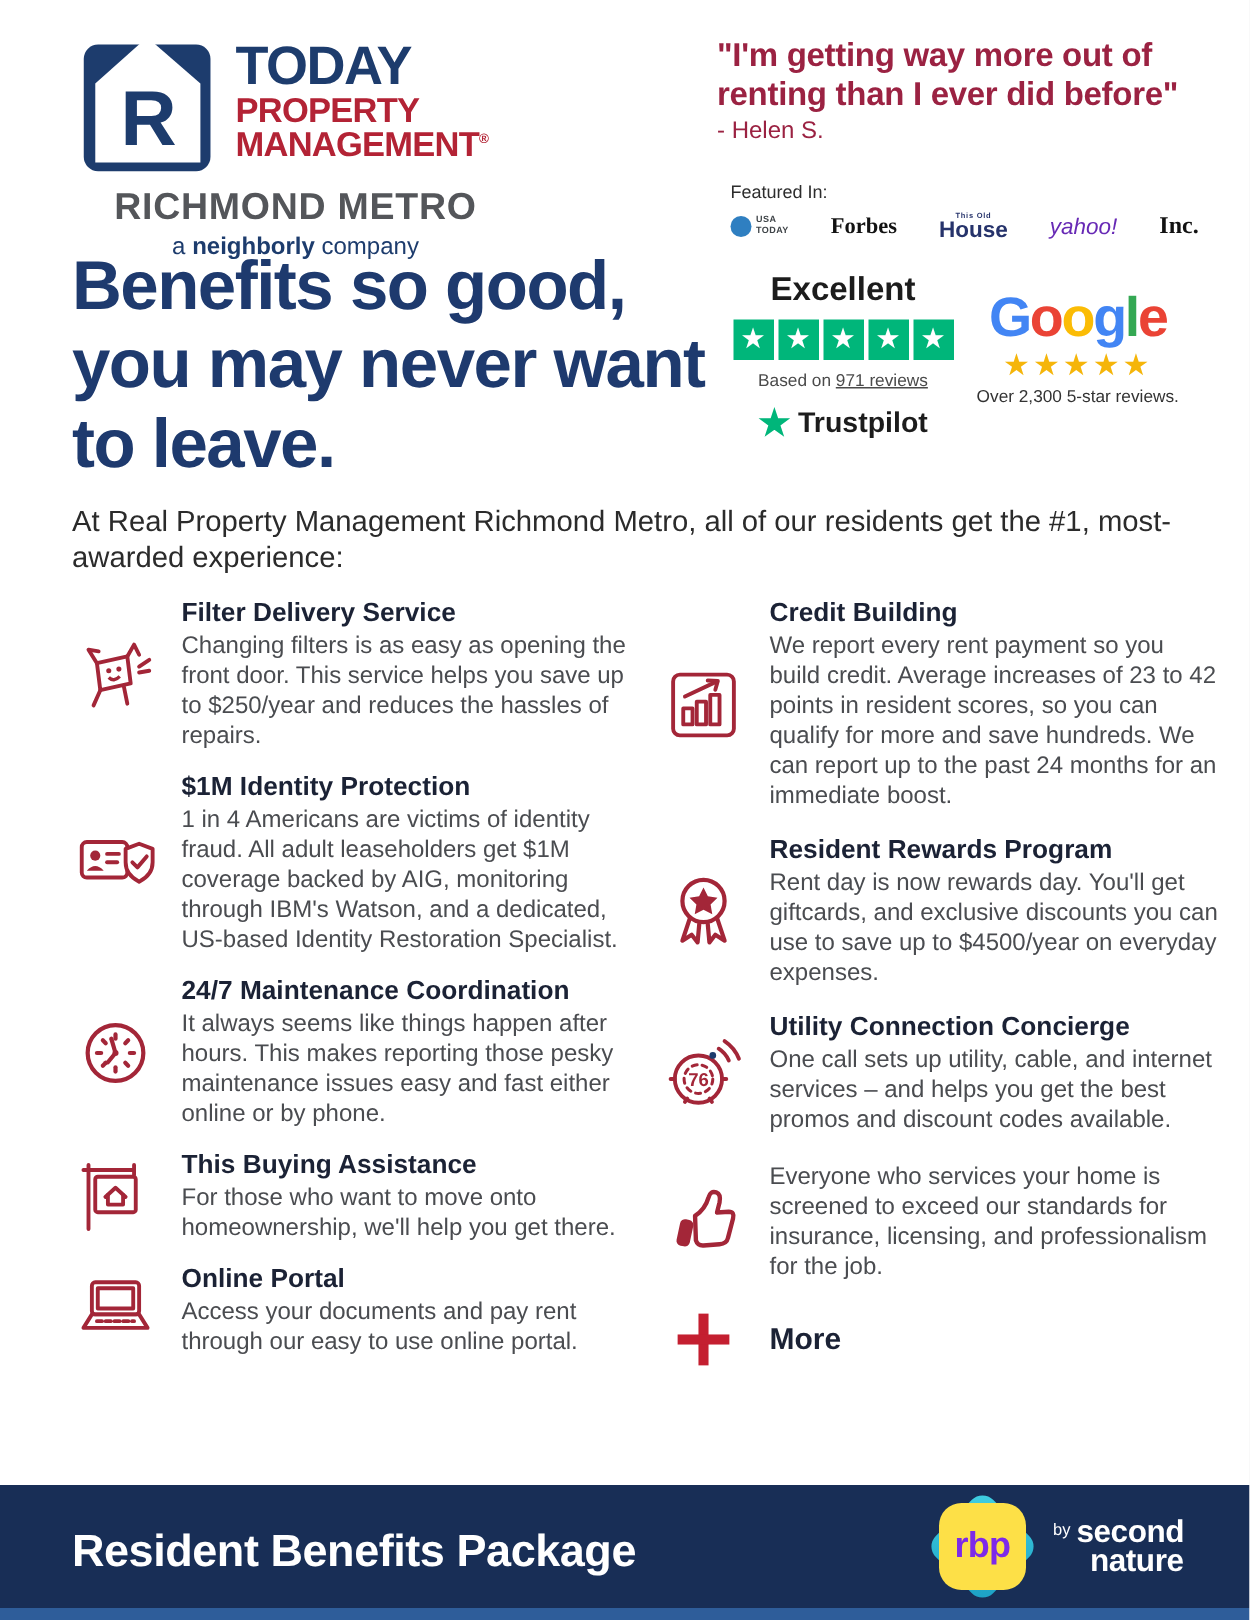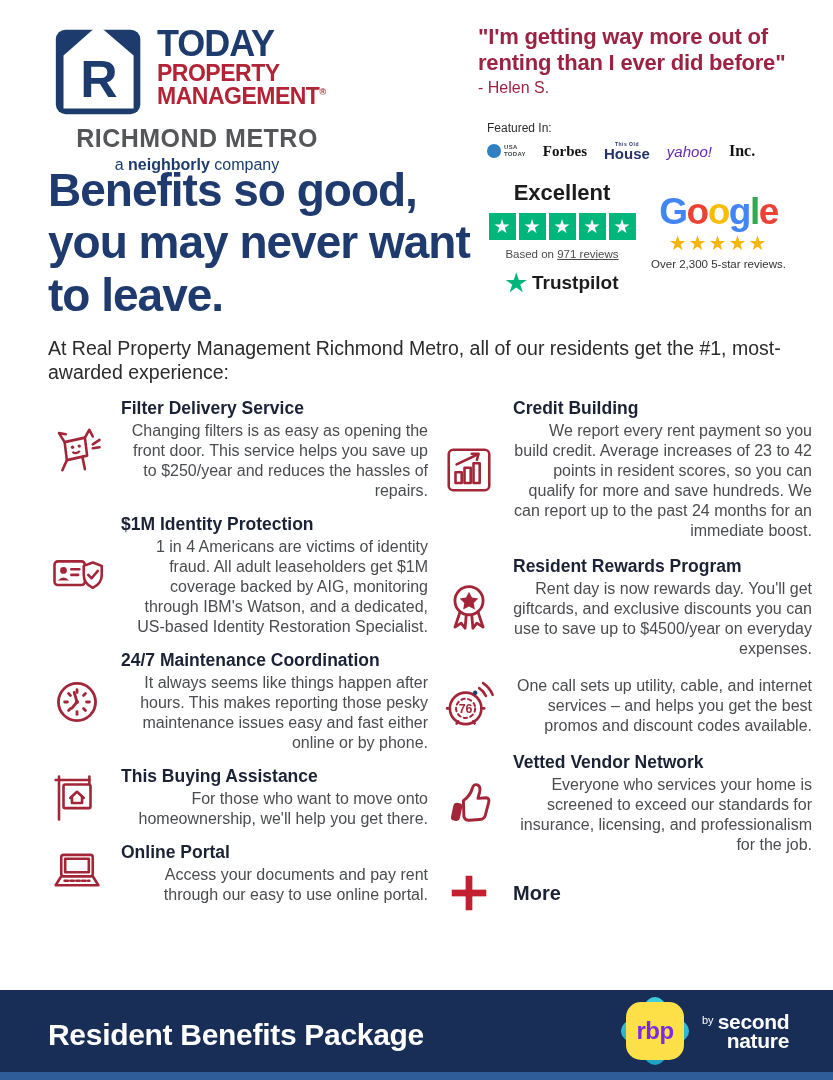--- a/index.html
+++ b/index.html
@@ -18,21 +18,21 @@
   .logo-tagline { margin-top:3px; text-align:center; font-size:16px; color:#1d3c6d; }
   .logo-tagline .nb { font-weight:bold; }
 
   
   .quote { position:absolute; left:478px; top:24px; width:330px; color:#9b2242; }
   .quote-text { font-size:22px; font-weight:bold; line-height:1.18; letter-spacing:-0.2px; }
   .quote-attr { font-size:16px; margin-top:3px; }
 
   .featured { position:absolute; left:487px; top:121px; width:300px; }
   .featured-label { font-size:12px; color:#2d2d2d; }
-  .featured-logos { display:flex; align-items:center; gap:17px; margin-top:7px; }
+  .featured-logos { display:flex; align-items:center; gap:28px; margin-top:7px; }
   .lg-usatoday { display:flex; align-items:center; gap:3px; }
   .lg-usatoday .ball { width:14px; height:14px; border-radius:50%; background:#2f7fc1; }
   .lg-usatoday .ut { font-size:6px; font-weight:bold; color:#3f4448; line-height:1.1; letter-spacing:0.3px; }
   .lg-forbes { font-family:"Liberation Serif", serif; font-weight:bold; font-size:15px; color:#121212; }
   .lg-house { text-align:center; color:#26336b; line-height:0.9; }
   .lg-house .tiny { font-size:5px; font-weight:bold; letter-spacing:0.5px; }
   .lg-house .big { font-size:15px; font-weight:bold; }
   .lg-yahoo { font-size:15px; font-weight:normal; color:#6729b5; font-style:italic; }
   .lg-inc { font-family:"Liberation Serif", serif; font-weight:bold; font-size:16px; color:#121212; }
 
@@ -56,21 +56,21 @@
   .intro { position:absolute; left:48px; top:336px; width:748px; font-size:19.5px; color:#2b2b2b; line-height:1.25; }
 
   
   .col-left  { position:absolute; left:48px;  top:398px; width:380px; }
   .col-right { position:absolute; left:440px; top:398px; width:372px; }
   .benefit { display:flex; gap:15px; margin-bottom:13px; }
   .col-right .benefit { margin-bottom:15px; }
   .b-icon { flex:0 0 58px; display:flex; justify-content:center; align-items:center; color:#a32638; }
   .b-icon svg { width:54px; height:54px; }
   .b-title { font-size:17.5px; font-weight:bold; color:#1b2235; }
-  .b-desc { font-size:16px; color:#4a4c50; line-height:1.25; margin-top:2px;text-align:right; }
+  .b-desc { font-size:16px; color:#4a4c50; line-height:1.25; margin-top:2px; }
   .mt-extra { margin-top:16px; }
   .benefit-more { align-items:center; margin-top:8px; }
   .benefit-more .b-icon { color:#c41f30; align-items:center; }
   .benefit-more .b-icon svg { width:46px; height:46px; }
   .benefit-more .b-title { font-size:20px; }
 
   
   .footer { position:absolute; left:0; top:990px; width:833px; height:82px; background:#182e56; }
   .footer-strip { position:absolute; left:0; top:1072px; width:833px; height:8px; background:#2e5d9a; }
   .footer-title { position:absolute; left:48px; top:1018px; font-size:30px; font-weight:bold; color:#ffffff; letter-spacing:-0.3px; }
@@ -322,33 +322,33 @@
             <path d="M13 40.5 l1.4 -2"></path>
               <path d="M29 40.5 l-1.4 -2"></path>
             <path d="M33 9 q4 2.5 6 7"></path>
               <path d="M36.5 4.5 q6 4 8.5 10.5"></path>
           </g>
           <text x="21" y="31" font-size="11" font-weight="bold" text-anchor="middle" fill="currentColor">76</text>
           <circle cx="29.5" cy="13" r="2" fill="#1d3c6d"></circle>
         </svg>
       </span>
       <div class="b-text">
+        <div class="b-title">Utility Connection Concierge</div>
         <div class="b-desc">One call sets up utility, cable, and internet services – and helps you get the best promos and discount codes available.</div>
       </div>
     </div>
 
     <div class="benefit mt-extra">
       <span class="b-icon">
         <svg viewBox="0 0 48 48">
           <path d="M19 21 Q25 17 27 10 Q28 6 31.5 7 Q34.5 8.2 33.5 13 L32 19 L39 18.5 Q42.5 18.5 41.5 22.5 L38.5 34 Q37.7 37.5 33.5 37.8 L24 38.5 Q20.5 38.7 19.5 35.5 Z" fill="none" stroke="currentColor" stroke-width="2.6" stroke-linejoin="round" stroke-linecap="round"></path>
           <rect x="9" y="23" width="8" height="16" rx="3" fill="currentColor" transform="rotate(12 13 31)"></rect>
         </svg>
       </span>
       <div class="b-text">
-        <div class="b-title">Vetted Vendor Network</div>
         <div class="b-desc">Everyone who services your home is screened to exceed our standards for insurance, licensing, and professionalism for the job.</div>
       </div>
     </div>
 
     <div class="benefit benefit-more">
       <span class="b-icon">
         <svg viewBox="0 0 48 48">
           <rect x="20.5" y="6" width="7" height="36" fill="currentColor"></rect>
           <rect x="6" y="20.5" width="36" height="7" fill="currentColor"></rect>
         </svg>

